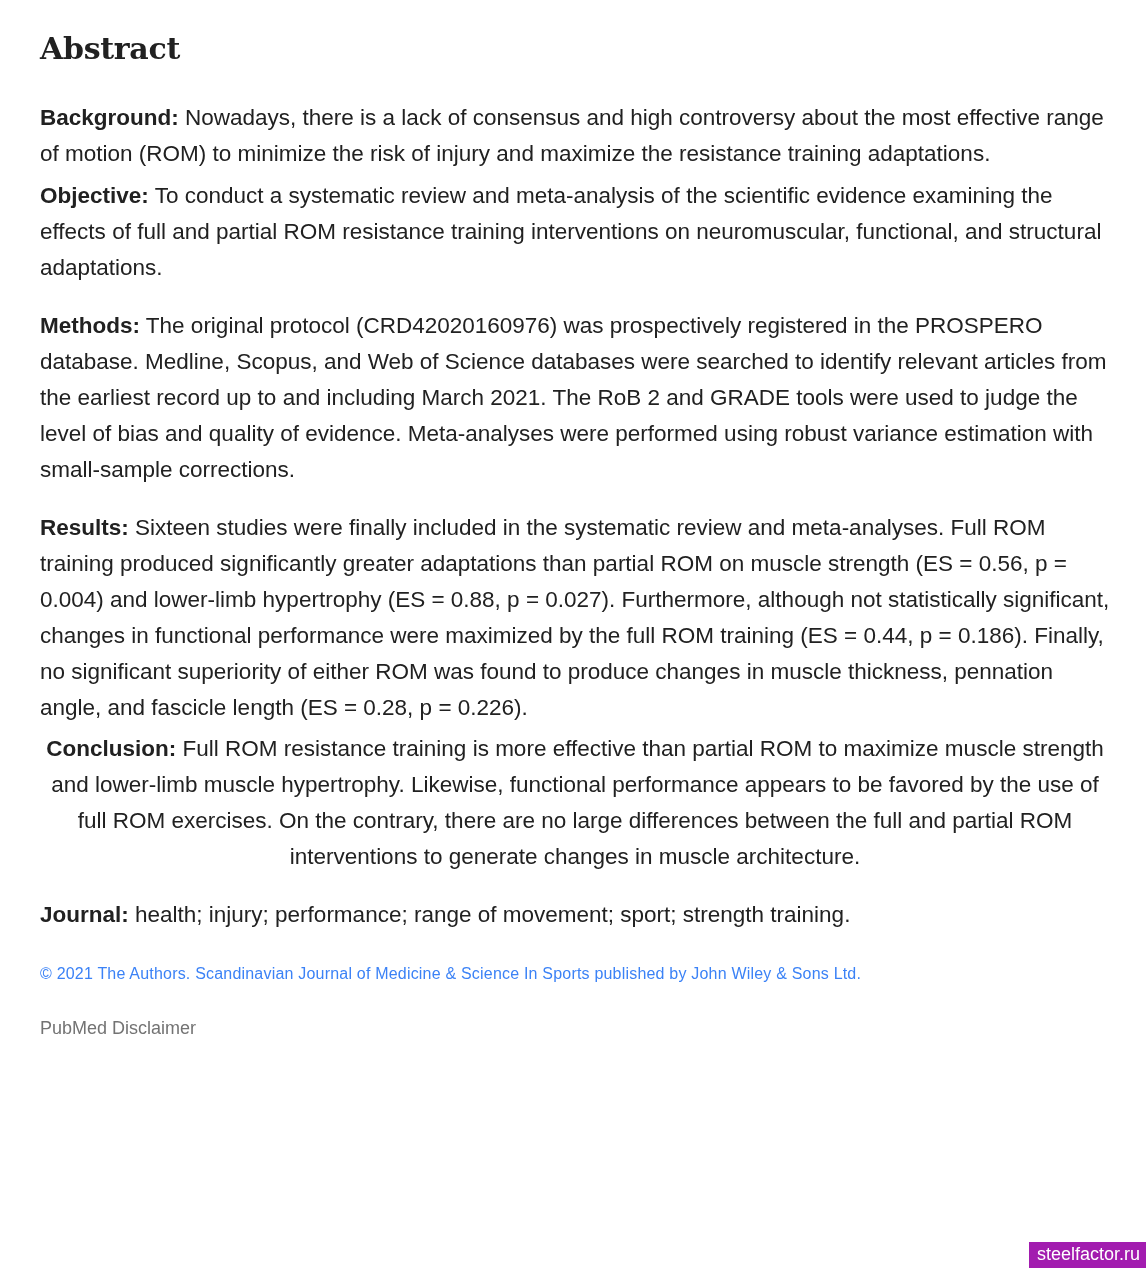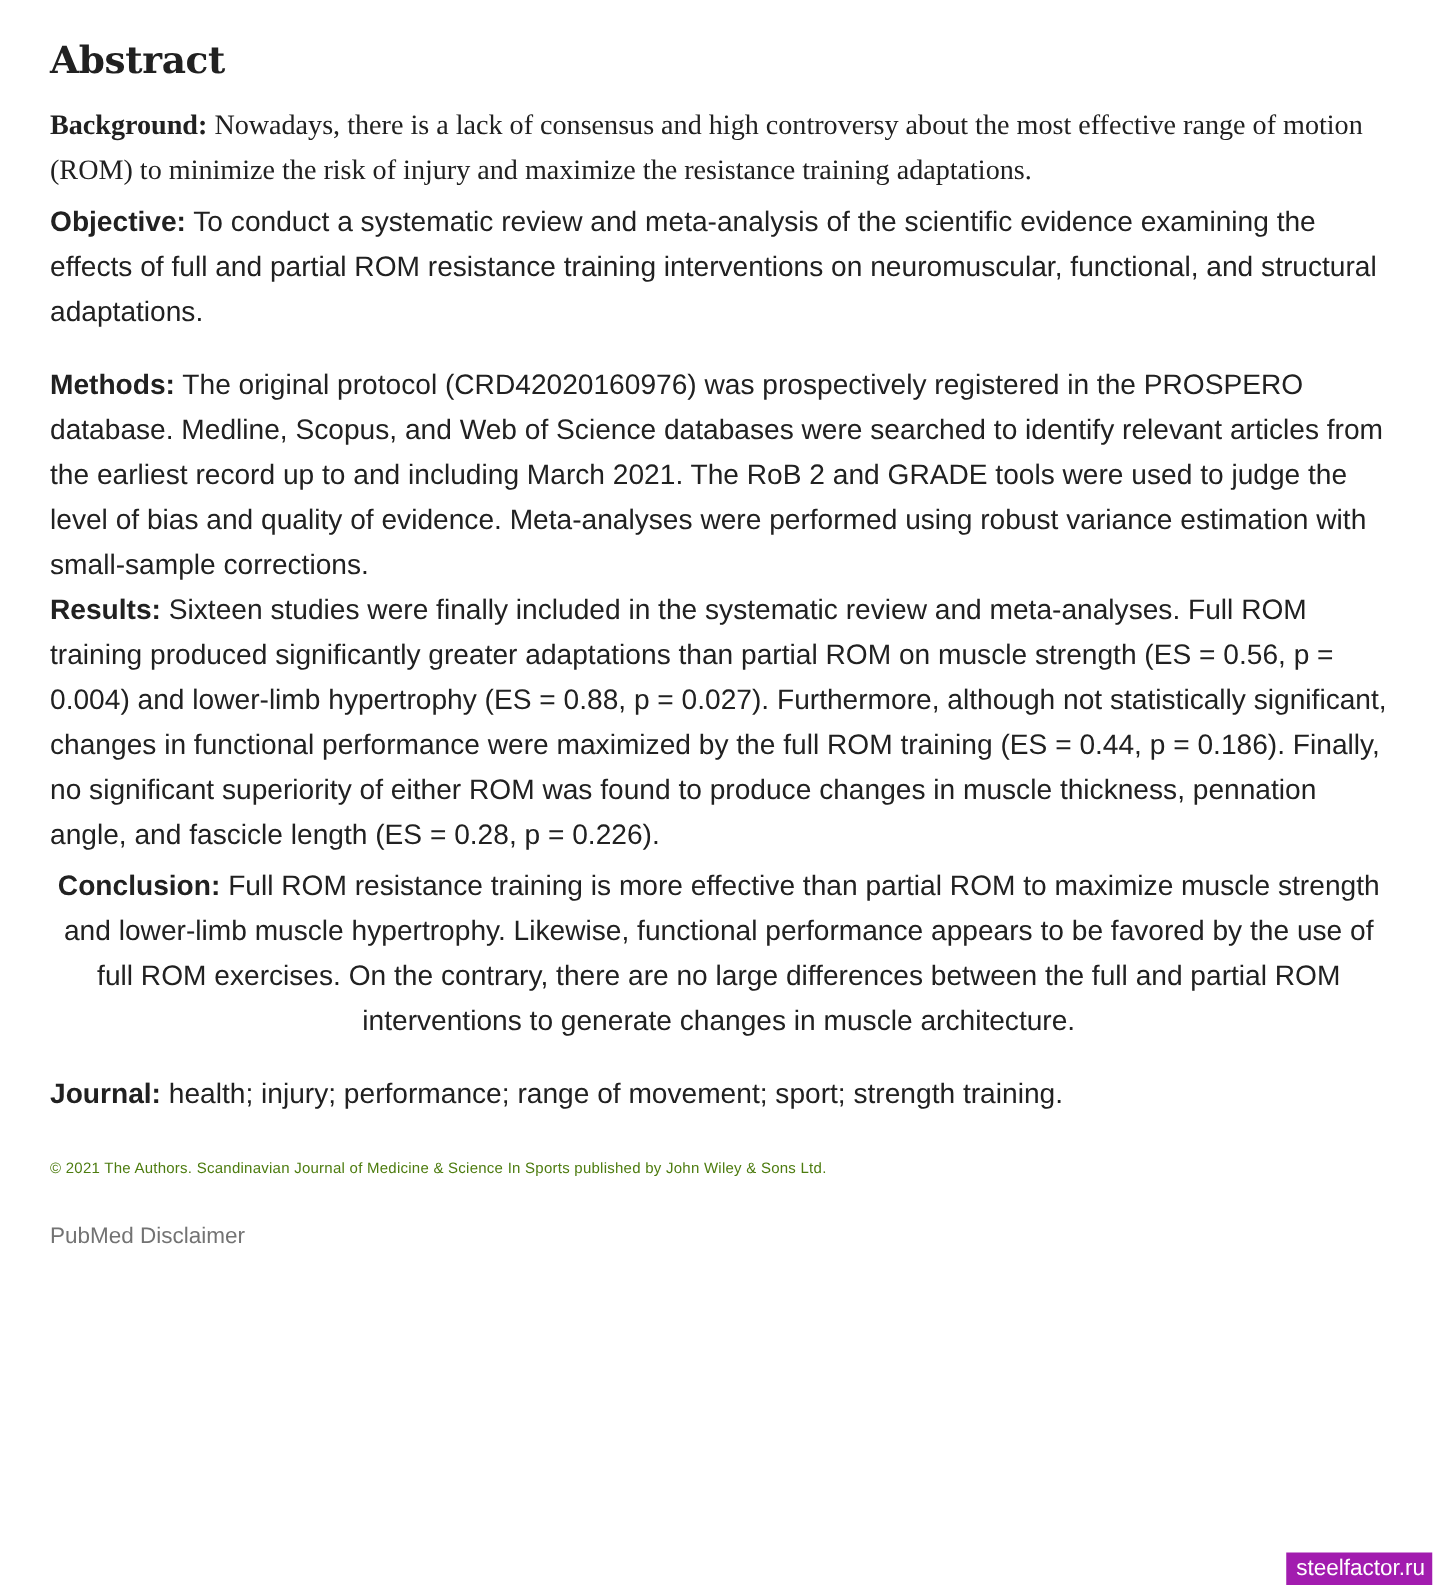--- a/index.html
+++ b/index.html
@@ -14,32 +14,32 @@
       letter-spacing: -0.3px;
     }
     p.section {
       font-family: "Liberation Sans", sans-serif;
       font-size: 22.5px;
       line-height: 36px;
       margin: 0;
       color: #212121;
     }
     p.section b { font-weight: bold; }
-    #p-background { margin-top: 16px; font-family: Liberation Serif, serif; }
+    #p-background { margin-top: 34px; }
     #p-objective { margin-top: 6px; }
     #p-methods { margin-top: 22px; }
-    #p-results { }
+    #p-results { margin-top: 22px; }
     #p-conclusion { margin-top: 5px; text-align: center; }
     #p-keywords { margin-top: 22px; }
     p.copyright {
       font-family: "Liberation Sans", sans-serif;
-      font-size: 12px;
+      font-size: 16px;
       line-height: 42px;
       margin: 20px 0 0 0;
-      color: #4d7c0f;
+      color: #3b82f6;
       letter-spacing: 0.2px;
     }
     a.disclaimer {
       display: inline-block;
       margin-top: 23px;
       font-family: "Liberation Sans", sans-serif;
       font-size: 18px;
       color: #737373;
       text-decoration: none;
     }

